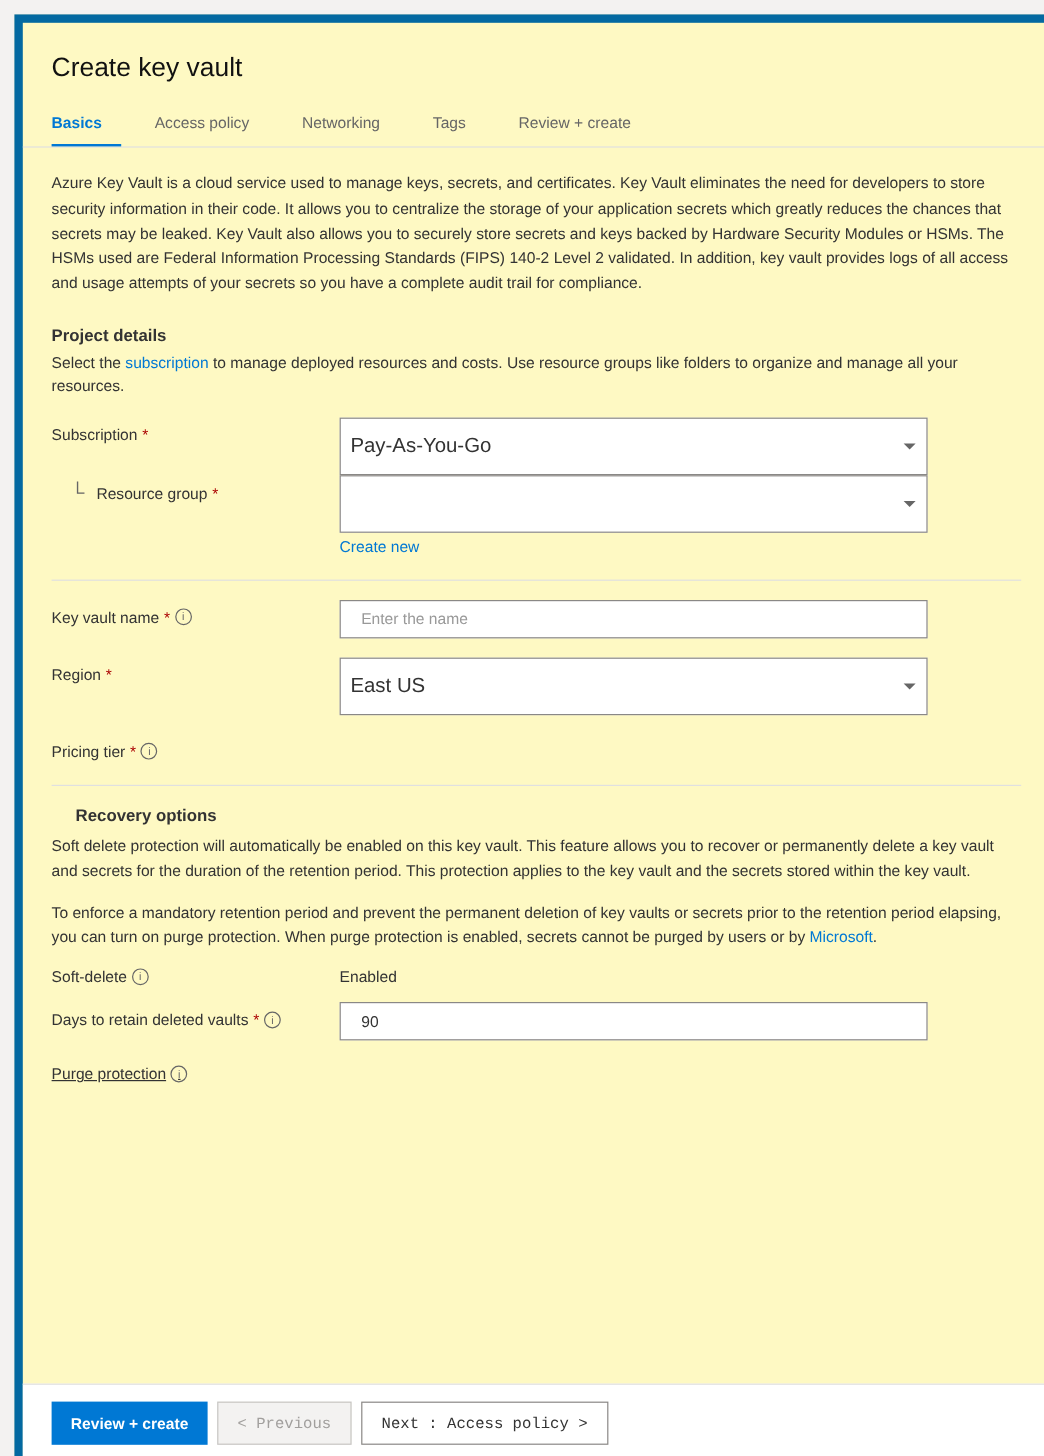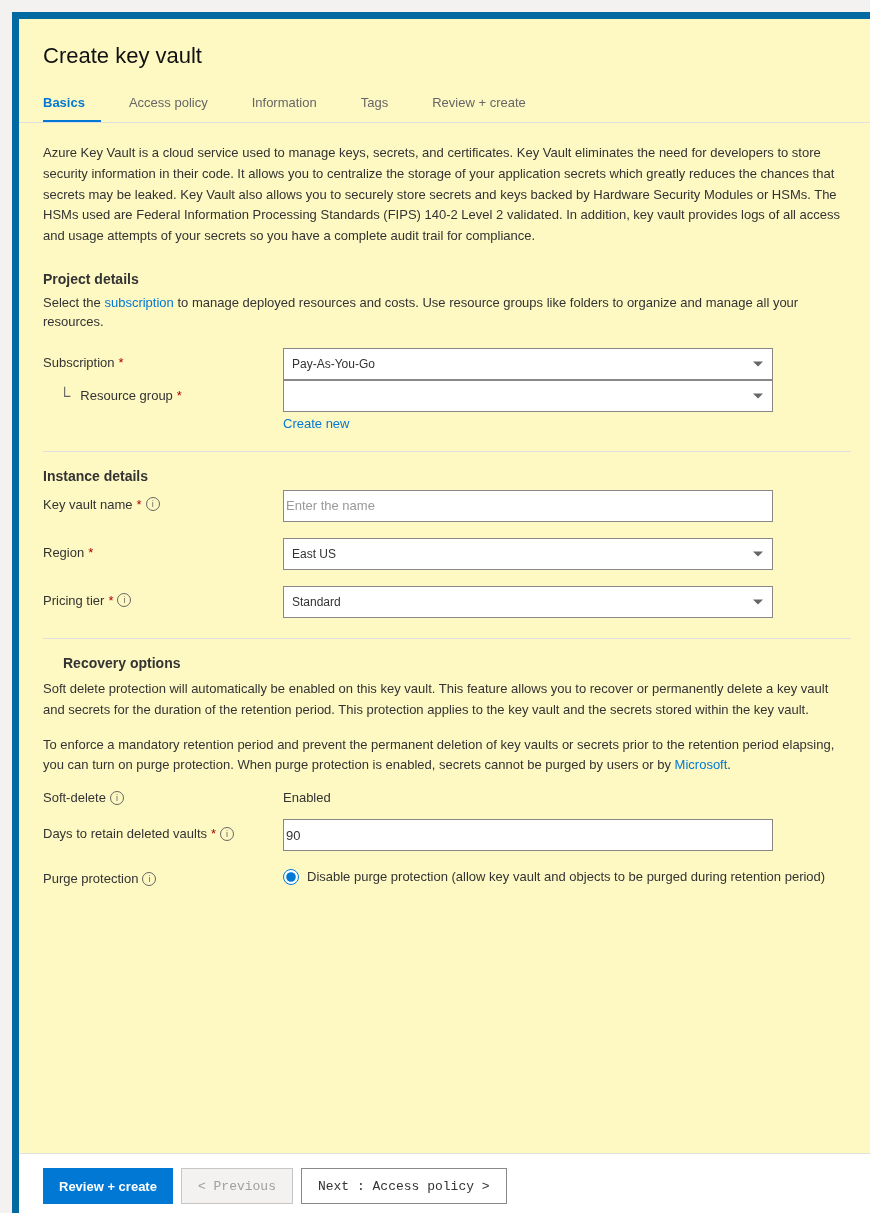--- a/index.html
+++ b/index.html
@@ -114,25 +114,25 @@
       font-size: 9px;
       cursor: pointer;
       flex-shrink: 0;
     }
     .form-control-wrapper {
       flex: 1;
       max-width: 490px;
     }
     .select-control {
       width: 100%;
-      height: 32px;
+      height: 48px;
       border: 1px solid #8a8886;
       background: #fff;
       padding: 0 8px;
-      font-size: 12px;
+      font-size: 17px;
       color: #333;
       appearance: none;
       cursor: pointer;
       position: relative;
     }
     .select-wrapper {
       position: relative;
       width: 100%;
     }
     .select-wrapper::after {
@@ -146,21 +146,21 @@
       border-left: 5px solid transparent;
       border-right: 5px solid transparent;
       border-top: 5px solid #666;
       pointer-events: none;
     }
     .text-input {
       width: 100%;
       height: 32px;
       border: 1px solid #8a8886;
       background: #fff;
-      padding: 0 2px;
+      padding: 0 17px;
       font-size: 13px;
       color: #333;
     }
     .text-input::placeholder {
       color: #999;
     }
     .create-new-link {
       color: #0078d4;
       font-size: 13px;
       cursor: pointer;
@@ -276,22 +276,23 @@
       cursor: not-allowed;
       border-color: #c8c6c4;
     }
     .subscription-row {
       display: flex;
       align-items: flex-start;
       margin-bottom: 0;
     }
     .purge-row {
       display: flex;
-      align-items: flex-start;
+      align-items: flex-end;
       margin-bottom: 16px;
+      text-decoration: underline;
     }
     .purge-label-col {
       width: 240px;
       min-width: 240px;
       font-size: 13px;
       color: #333;
       padding-top: 4px;
       display: flex;
       align-items: center;
       gap: 4px;
@@ -305,21 +306,21 @@
 
 <div class="page-container">
 
   <div class="page-header">
     <h1 class="page-title">Create key vault</h1>
   </div>
 
   <div class="tabs-container">
     <div class="tab active">Basics</div>
     <div class="tab">Access policy</div>
-    <div class="tab">Information</div>
+    <div class="tab">Networking</div>
     <div class="tab">Tags</div>
     <div class="tab">Review + create</div>
   </div>
 
   <div class="content-area">
 
     <p class="intro-text">
       <span>Azure Key Vault is a cloud service used to manage keys, secrets, and certificates. Key Vault eliminates the need for developers to store security information in their code. It allows you to centralize the storage of your application secrets which greatly reduces the chances that secrets may be leaked. Key Vault also allows you to securely store secrets and keys backed by Hardware Security Modules or HSMs. The HSMs used are Federal Information Processing Standards (FIPS) 140-2 Level 2 validated. In addition, key vault provides logs of all access and usage attempts of your secrets so you have a complete audit trail for compliance.</span>
     </p>
 
@@ -356,21 +357,20 @@
             </select>
           </div>
           <a class="create-new-link">Create new</a>
         </div>
       </div>
     </div>
 
     <hr class="divider">
 
     <div class="form-section">
-      <div class="section-title">Instance details</div>
 
       <div class="form-row">
         <div class="form-label">
           <span>Key vault name</span>
           <span class="required-star">*</span>
           <span class="info-icon">i</span>
         </div>
         <div class="form-control-wrapper">
           <input type="text" class="text-input" placeholder="Enter the name" style="">
         </div>
@@ -388,27 +388,20 @@
             </select>
           </div>
         </div>
       </div>
 
       <div class="form-row">
         <div class="form-label">
           <span>Pricing tier</span>
           <span class="required-star">*</span>
           <span class="info-icon">i</span>
-        </div>
-        <div class="form-control-wrapper">
-          <div class="select-wrapper">
-            <select class="select-control">
-              <option>Standard</option>
-            </select>
-          </div>
         </div>
       </div>
     </div>
 
     <hr class="divider">
 
     <div class="form-section">
       <div class="recovery-options-title">Recovery options</div>
       <p class="recovery-desc">
         <span>Soft delete protection will automatically be enabled on this key vault. This feature allows you to recover or permanently delete a key vault and secrets for the duration of the retention period. This protection applies to the key vault and the secrets stored within the key vault.</span>
@@ -435,26 +428,20 @@
           <input type="text" class="text-input" value="90" style="">
         </div>
       </div>
 
       <div class="purge-row">
         <div class="purge-label-col">
           <span>Purge protection</span>
           <span class="info-icon">i</span>
         </div>
         <div class="purge-options">
-          <div class="radio-option">
-            <input type="radio" name="purge-protection" class="radio-input" checked="" style="">
-            <label class="radio-label">
-              <span>Disable purge protection (allow key vault and objects to be purged during retention period)</span>
-            </label>
-          </div>
         </div>
       </div>
     </div>
 
   </div>
 
   <div class="bottom-bar">
     <button class="btn-primary">Review + create</button>
     <button class="btn-secondary disabled" disabled="">&lt; Previous</button>
     <button class="btn-secondary">Next : Access policy &gt;</button>

